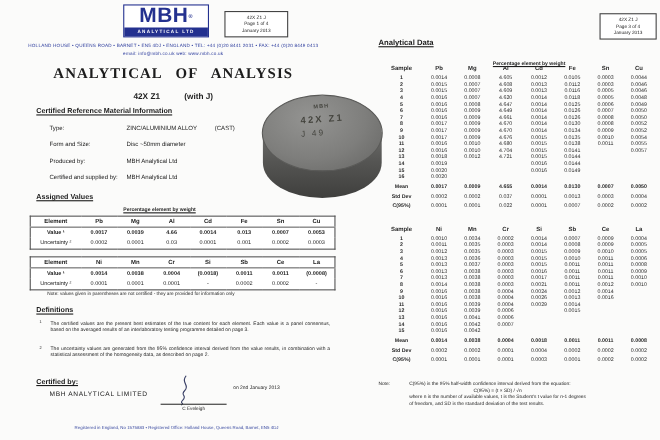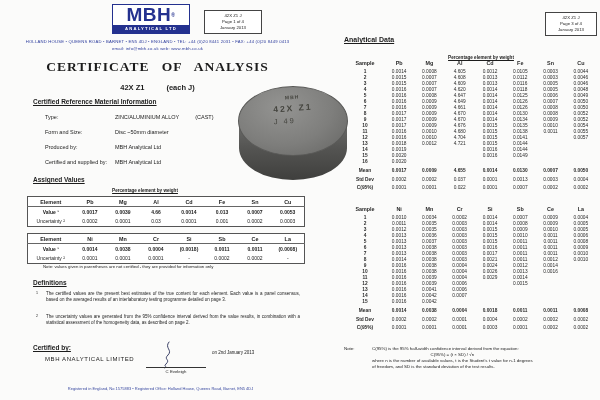--- a/index.html
+++ b/index.html
@@ -98,24 +98,24 @@
 
   <div class="abs stamp stamp1">
     <div>42X Z1 J</div>
     <div>Page 1 of 4</div>
     <div>January 2013</div>
   </div>
 
   <div class="abs addr addr1">HOLLAND HOUSE • QUEENS ROAD • BARNET • EN5 4DJ • ENGLAND • TEL: +44 (0)20 8441 2031 • FAX: +44 (0)20 8449 0413</div>
   <div class="abs addr addr2">email: info@mbh.co.uk    web: www.mbh.co.uk</div>
 
-  <div class="abs title">CERTIFICATE OF ANALYSIS</div>
+  <div class="abs title">ANALYTICAL OF ANALYSIS</div>
   <div class="abs product-row">
     <span>42X Z1</span>
-    <span>(each J)</span>
+    <span>(with J)</span>
   </div>
 
   <div class="abs sec crm-head">Certified Reference Material Information</div>
 
   <div class="abs crm-row crm0">
     <span class="lbl">Type:</span><span>ZINC/ALUMINIUM ALLOY</span><span class="extra">(CAST)</span>
   </div>
   <div class="abs crm-row crm1">
     <span class="lbl">Form and Size:</span><span>Disc ~50mm diameter</span>
   </div>

